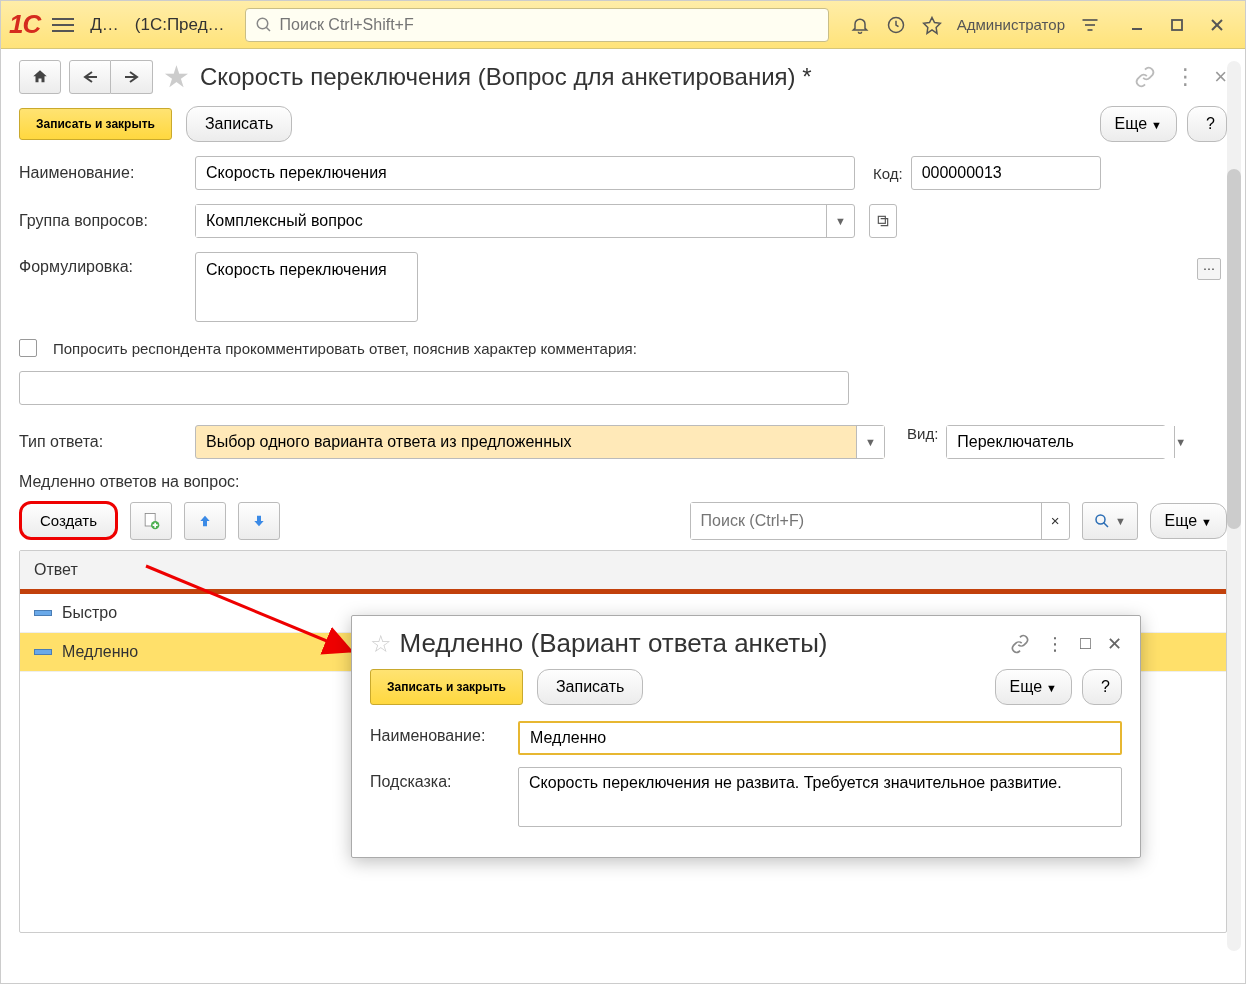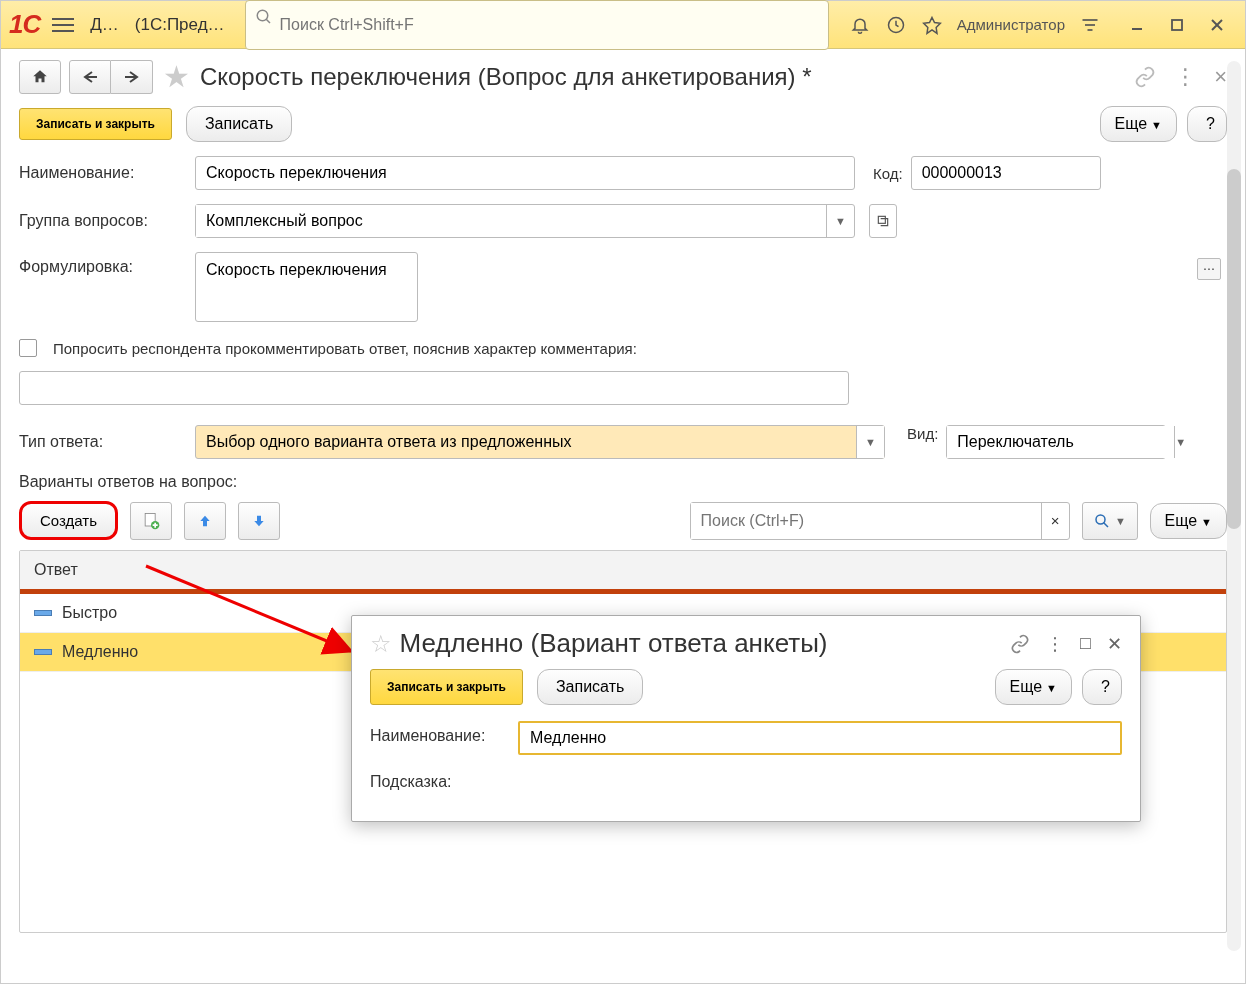--- a/index.html
+++ b/index.html
@@ -6,21 +6,21 @@
   body { margin: 0; background: #fff; font-size: 15px; color: #333; }
   .app { width: 1246px; height: 984px; border: 1px solid #ccc; position: relative; background: #fff; }
 
   
   .topbar { height: 48px; background: linear-gradient(#ffeda8,#ffe37a); display: flex; align-items: center; padding: 0 8px; border-bottom: 1px solid #d6c67a; gap:6px; }
   .logo { color:#d52b1e; font-weight:bold; font-size:26px; font-style:italic; letter-spacing:-1px; margin-right:6px;}
   .ham { width:22px; display:flex; flex-direction:column; gap:4px; cursor:pointer;}
   .ham span{height:2px;background:#555;}
   .tb-title{margin-left:10px; font-size:17px; color:#333;}
   .search-wrap{flex:1; margin:0 14px; position:relative;}
-  .search-wrap input{width:100%;height:50px;border:1px solid #c9be87;border-radius:4px;padding:0 10px 0 34px;font-size:16px;background:#fffef2;color:#888;}
+  .search-wrap input{width:100%;height:34px;border:1px solid #c9be87;border-radius:4px;padding:0 10px 0 34px;font-size:16px;background:#fffef2;color:#888;}
   .search-wrap .mag{position:absolute;left:10px;top:8px;color:#888;}
   .tb-icons{display:flex;align-items:center;gap:14px;}
   .tb-icon{width:22px;height:22px;color:#555;cursor:pointer;display:flex;align-items:center;justify-content:center;}
   .tb-user{font-size:15px;color:#555;}
   .winbtns{display:flex;gap:0;margin-left:10px;}
   .winbtn{width:40px;height:30px;display:flex;align-items:center;justify-content:center;cursor:pointer;color:#555;}
 
   
   .head{display:flex;align-items:center;padding:10px 18px 6px 18px;gap:10px;}
   .navgrp{display:flex;gap:8px;}
@@ -266,21 +266,21 @@
       </div>
       <div class="vid" style="display:flex;gap:8px;margin-left:14px">
         <span>Вид:</span>
         <div class="inp selwrap" style="width:220px">
           <input value="Переключатель" style="">
           <div class="dropbtn">▼</div>
         </div>
       </div>
     </div>
 
-    <div class="section-lbl">Варианты ответов на вопрос:</div>
+    <div class="section-lbl">Медленно ответов на вопрос:</div>
 
     <div class="ans-tb">
       <button class="btn-plain btn-create">Создать</button>
       <div class="btn iconbtn">
         <svg width="20" height="20" viewBox="0 0 24 24">
             <rect x="5" y="3" width="12" height="15" fill="#fff" stroke="#888"></rect>
             <circle cx="17" cy="17" r="5" fill="#4caf50"></circle>
             <path d="M17 14v6M14 17h6" stroke="#fff" stroke-width="2"></path>
           </svg>
       </div>
@@ -356,19 +356,20 @@
         <button class="btn-plain btn-more"><span>Еще</span><span class="caret">▼</span></button>
         <button class="btn-plain" style="width:40px">?</button>
       </div>
     </div>
     <div class="pop-row">
       <span class="pop-lbl">Наименование:</span>
       <input class="pop-inp" value="Медленно" style="">
     </div>
     <div class="pop-row">
       <span class="pop-lbl">Подсказка:</span>
+      <textarea class="pop-ta" style="">Скорость переключения не развита. Требуется значительное развитие.</textarea>
     </div>
   </div>
 
   <div class="vscroll"></div>
   <div class="vthumb"></div>
 
 </div>
 
 </body></html>

